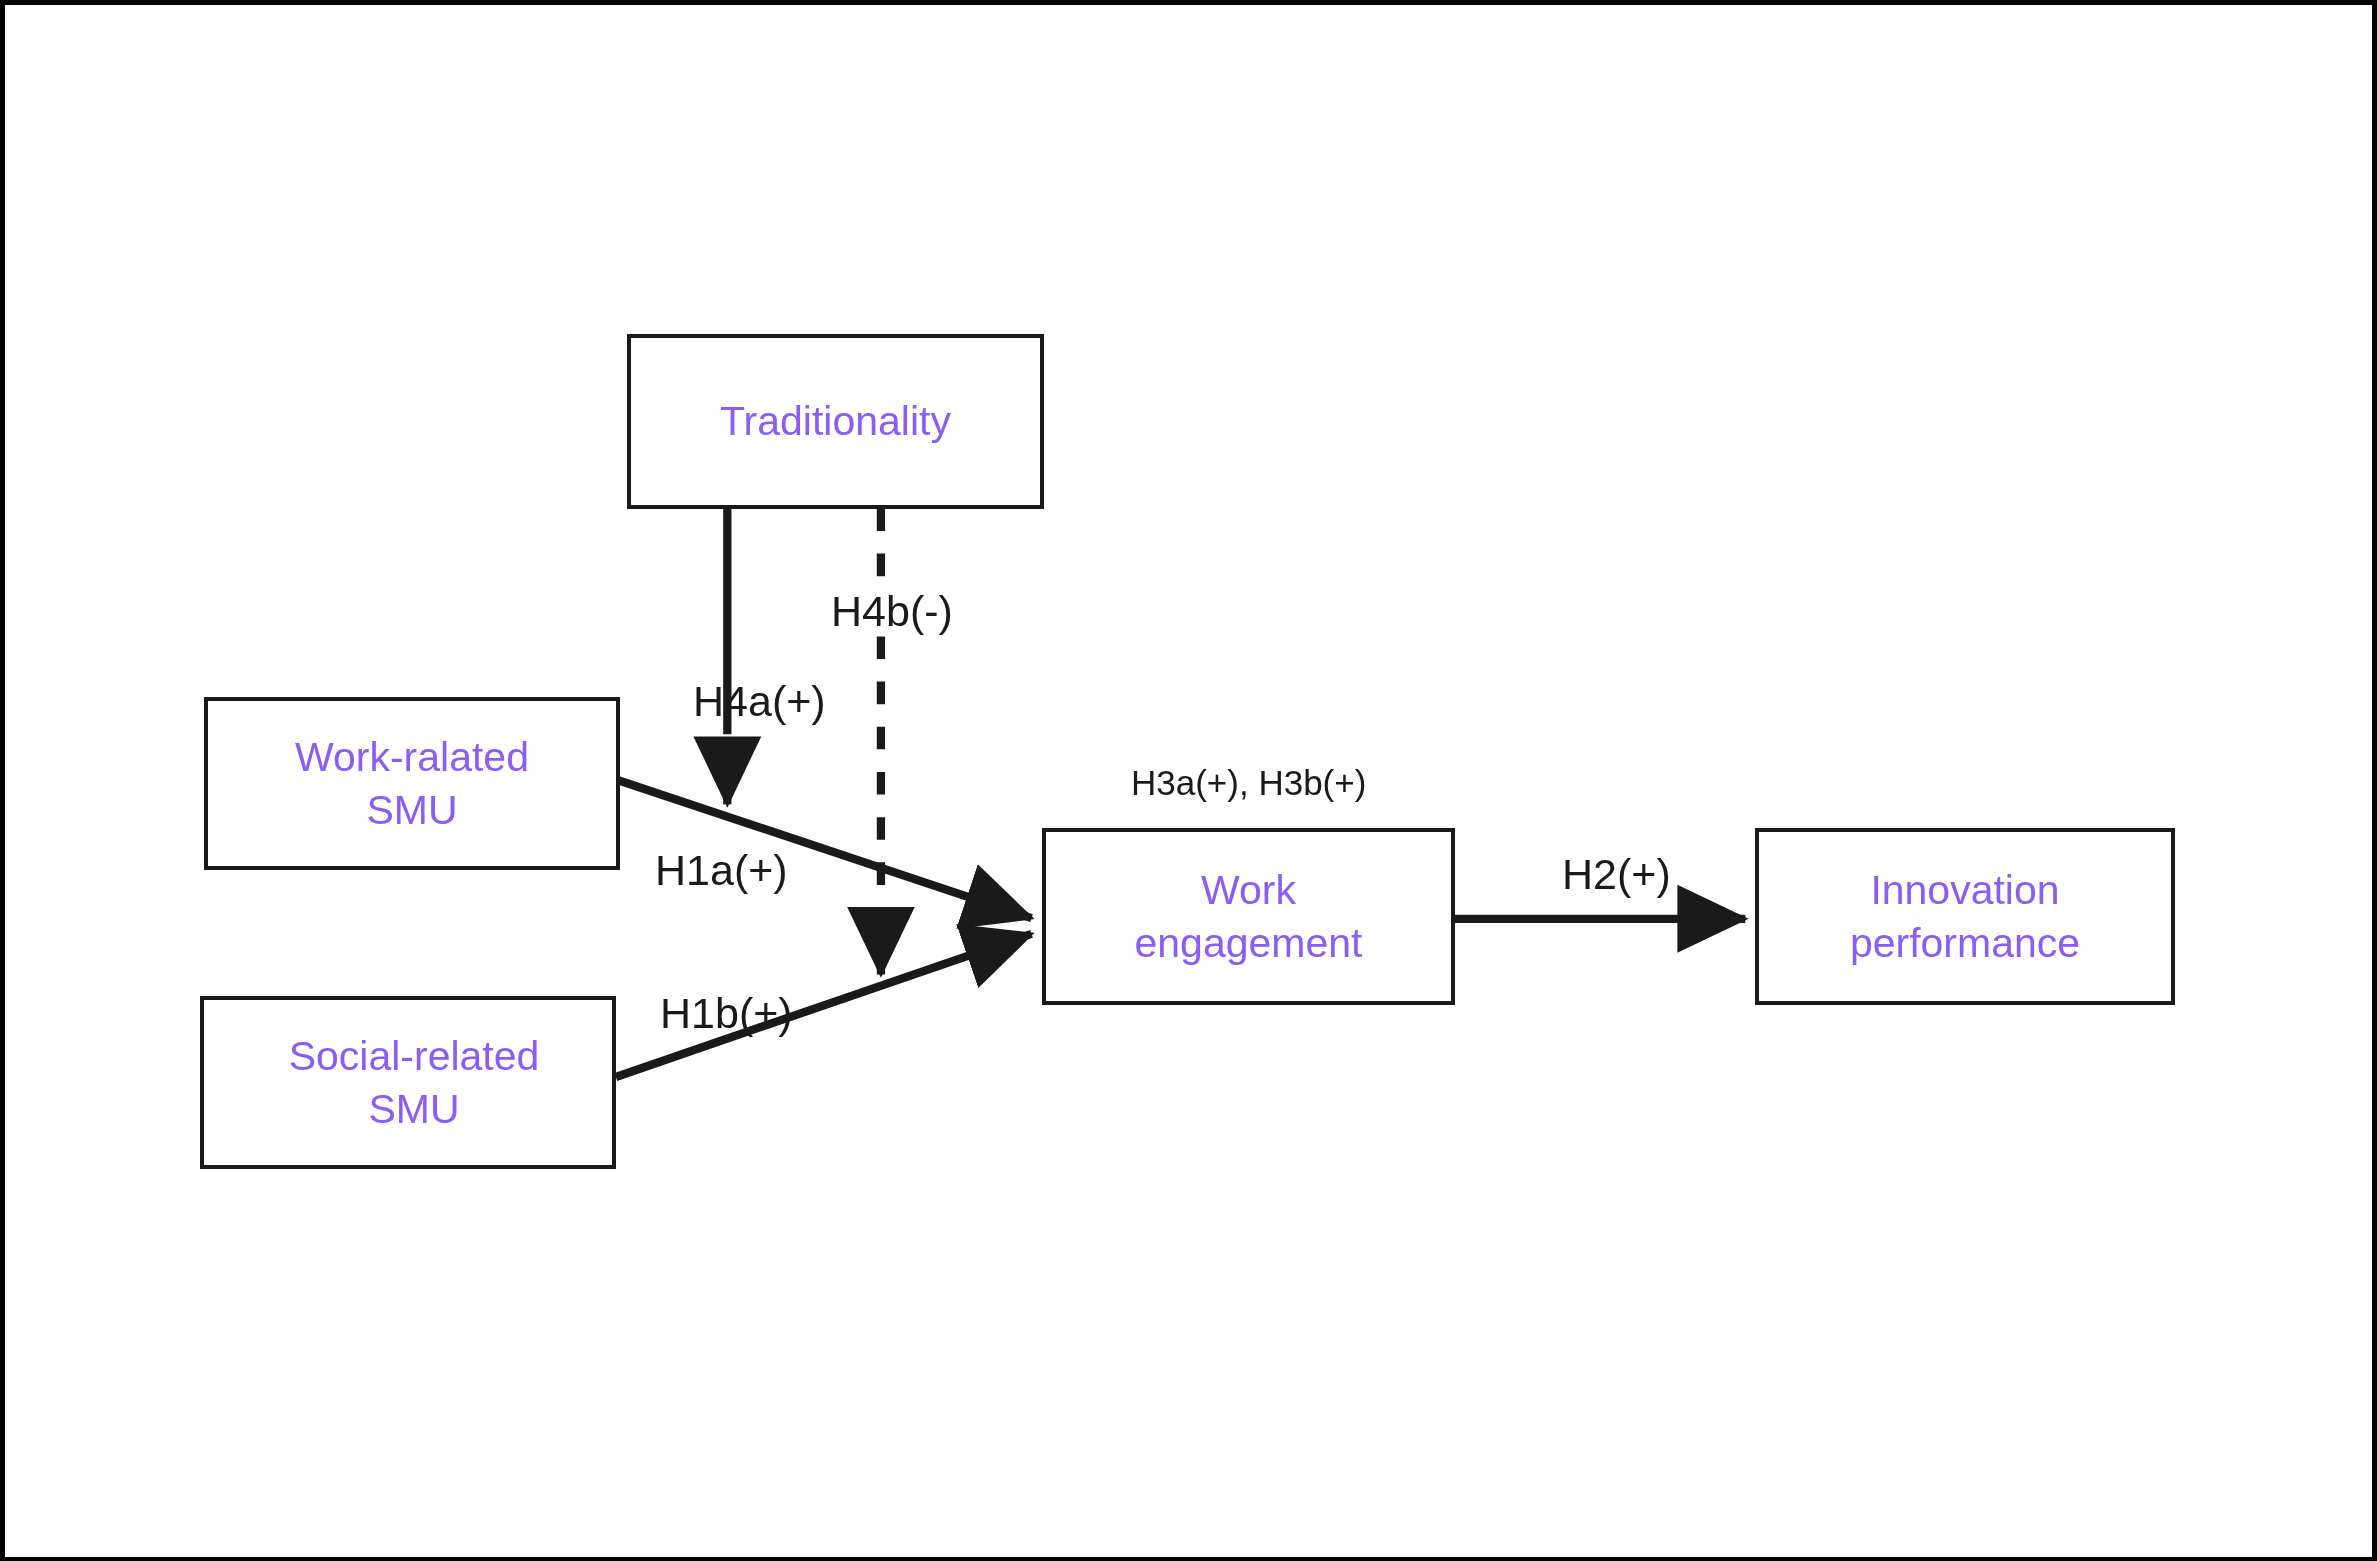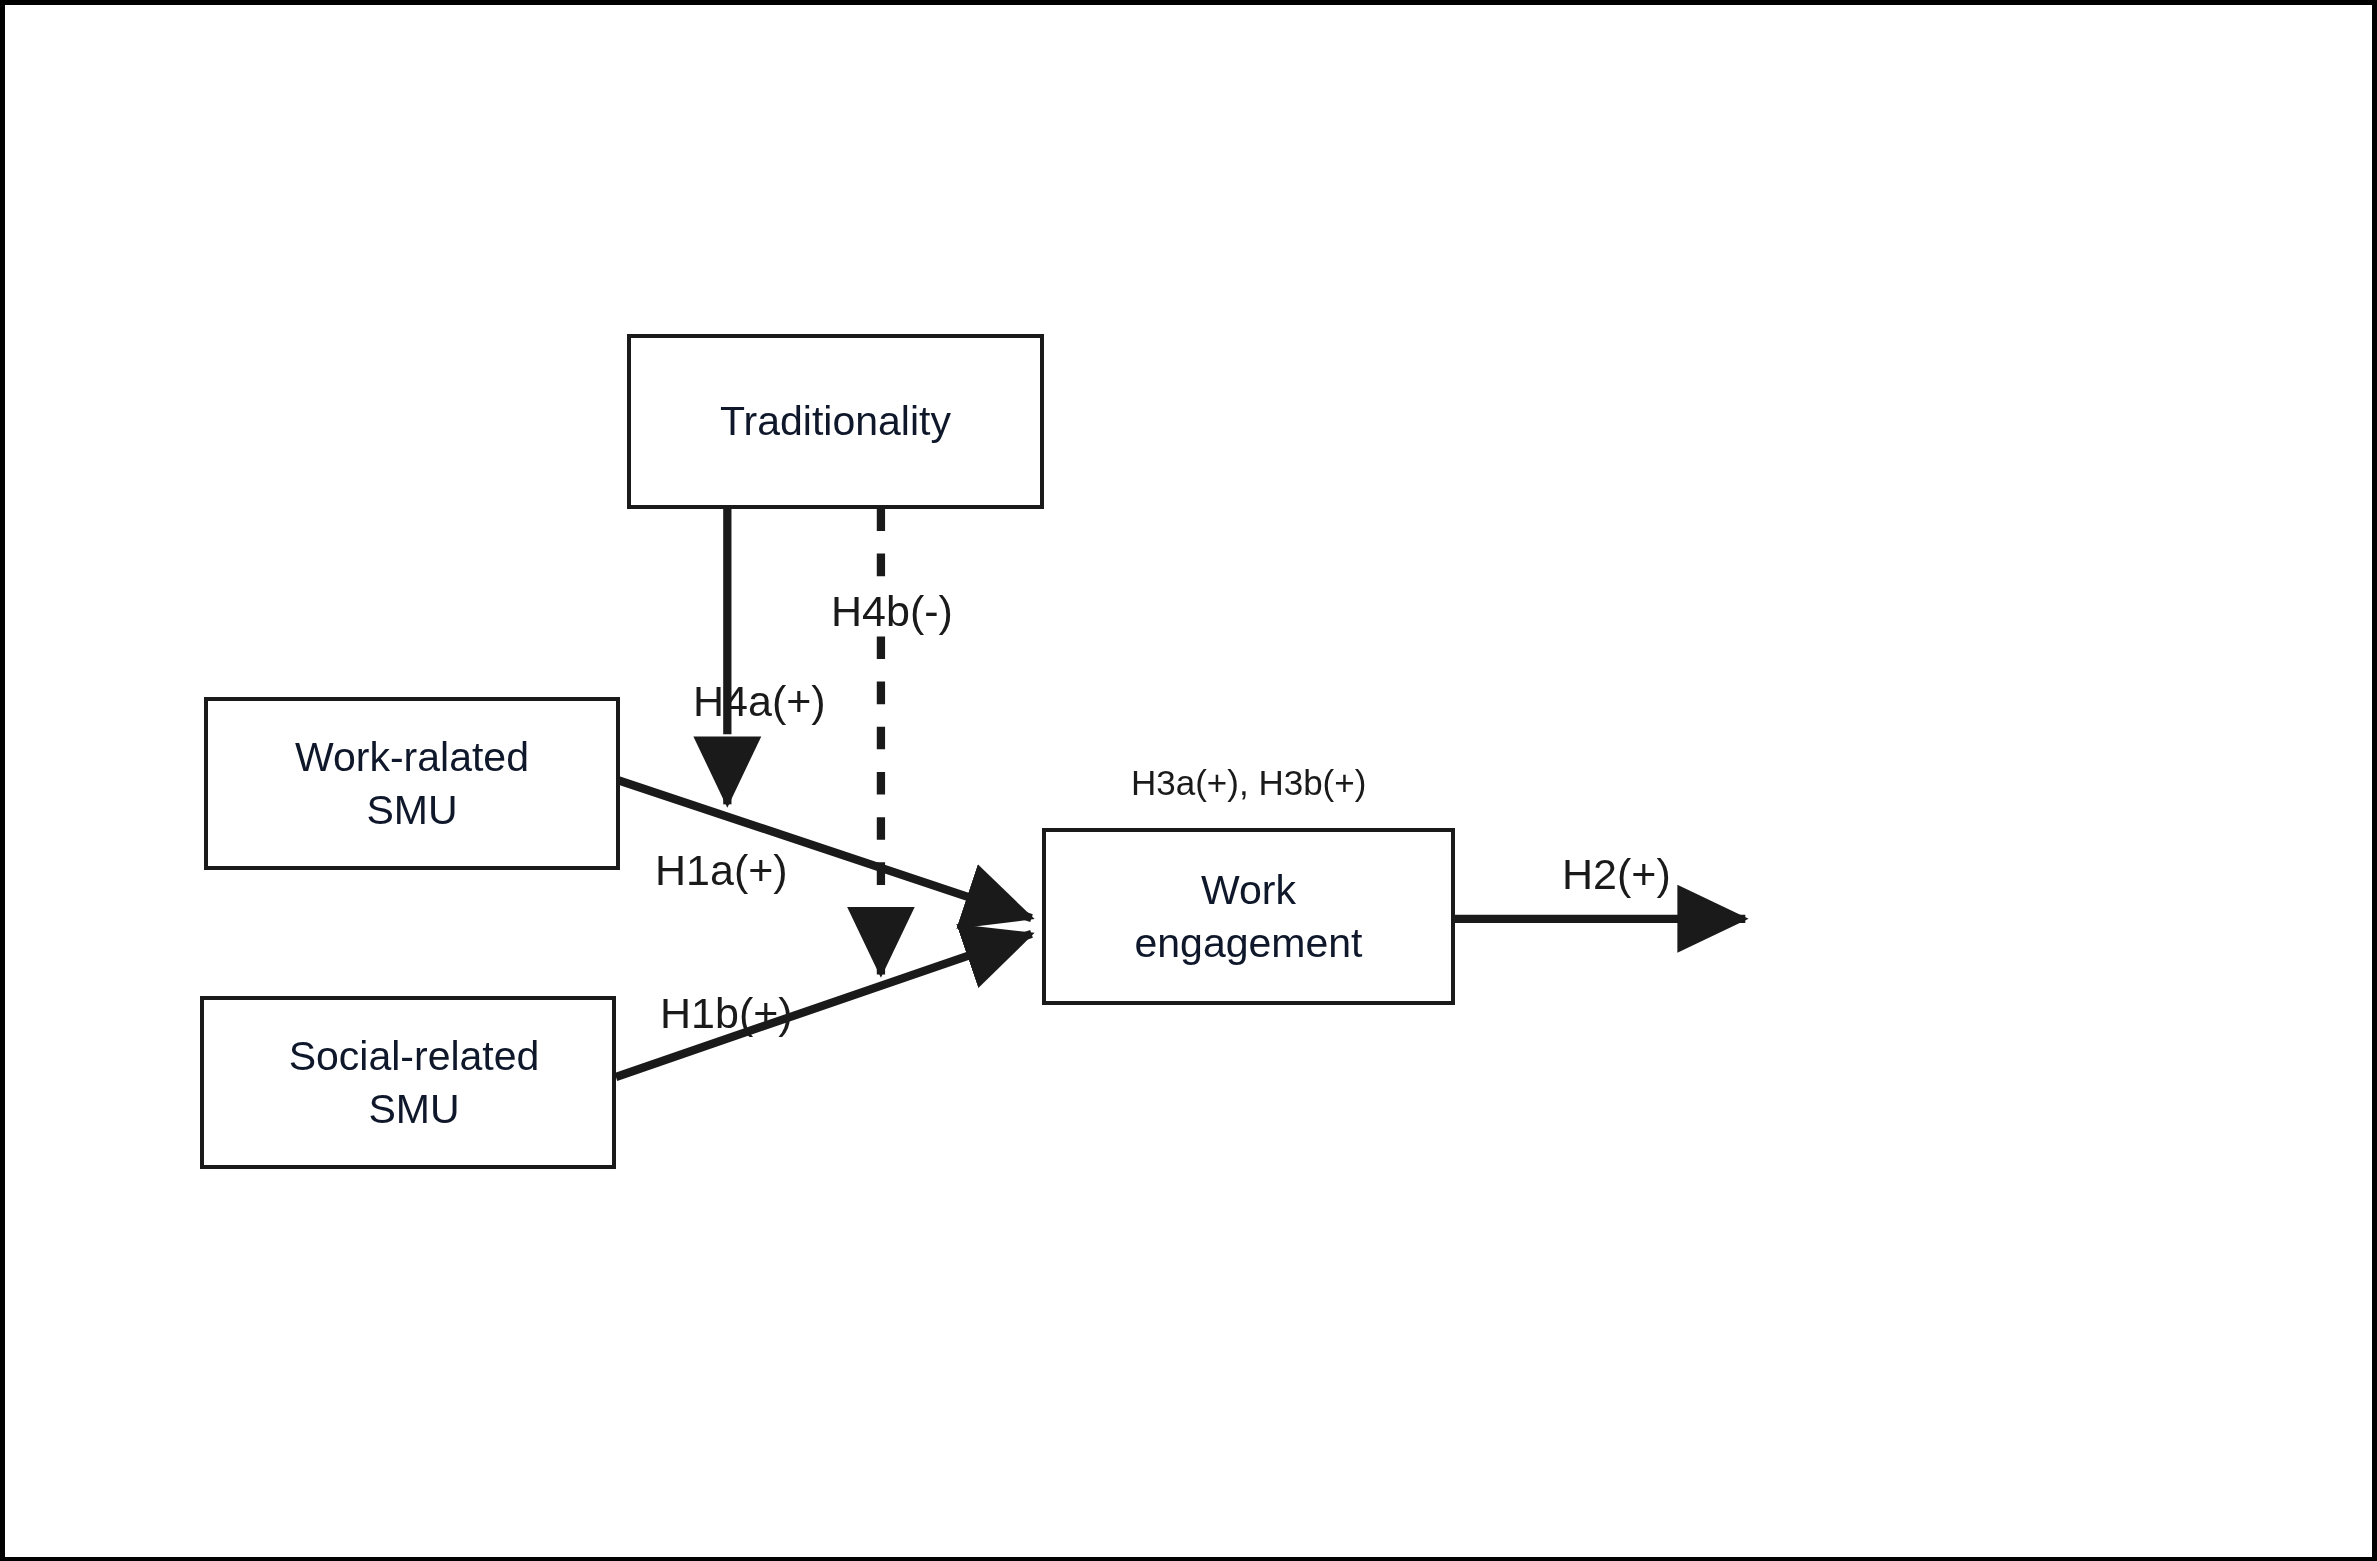--- a/index.html
+++ b/index.html
@@ -37,21 +37,21 @@
   }
   .node-box {
     position: absolute;
     box-sizing: border-box;
     border: 4.5px solid #1a1a1a;
     background: #ffffff;
     display: flex;
     align-items: center;
     justify-content: center;
     text-align: center;
-    color: #0f172a;
+    color: #8b5cf6;
     font-family: "Liberation Sans", sans-serif;
     font-size: 41px;
     line-height: 1.28;
     font-weight: 400;
   }
   .node-label {
     display: block;
     white-space: pre-line;
   }
   .edge-label {
@@ -129,20 +129,24 @@
   <div class="node-box" id="node-social-smu">
     <span class="node-label">Social-related
 SMU</span>
   </div>
 
   <div class="node-box" id="node-work-engagement">
     <span class="node-label">Work
 engagement</span>
   </div>
 
+  <div class="node-box" id="node-innovation-perf">
+    <span class="node-label">Innovation
+performance</span>
+  </div>
 
   <div class="edge-label" id="label-h4a">H4a(+)</div>
 
   <div class="edge-label" id="label-h4b">H4b(-)</div>
 
   <div class="edge-label" id="label-h1a">H1a(+)</div>
 
   <div class="edge-label" id="label-h1b">H1b(+)</div>
 
   <div class="edge-label" id="label-h3">H3a(+), H3b(+)</div>

